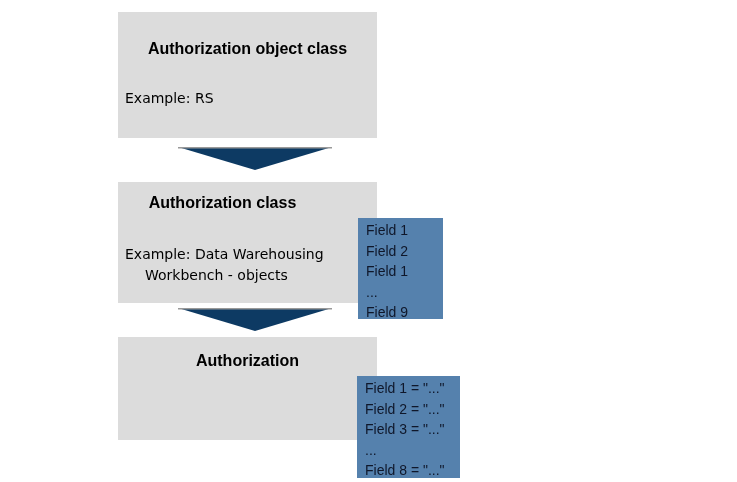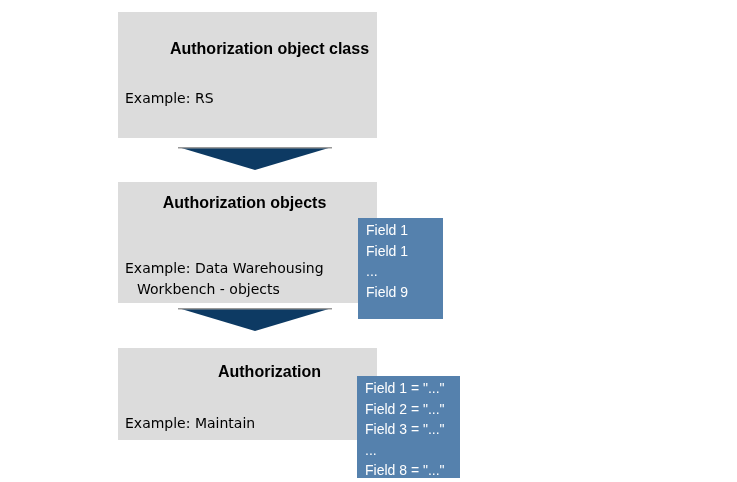--- a/index.html
+++ b/index.html
@@ -13,56 +13,55 @@
     color: #000;
   }
   .gray-box {
     position: absolute;
     left: 118px;
     width: 259px;
     background: var(--box_gray, #dcdcdc);
   }
   .box1 { top: 12px;  height: 126px; }
   .box2 { top: 182px; height: 121px; }
-  .box3 { top: 348px; height: 92px; }
+  .box3 { top: 337px; height: 103px; }
 
   .box-title {
     position: absolute;
     left: 0;
     width: 100%;
     text-align: center;
     font-weight: bold;
     font-size: 16px;
     line-height: 18px;
     white-space: nowrap;
-    margin-left: 22px;
   }
   .box1 .box-title { top: 28px; }
   .box2 .box-title { top: 12px; transform: translateX(-25px); }
   .box3 .box-title { top: 15px; }
 
   .box-example {
     position: absolute;
     left: 7px;
     right: 0;
     font-family: "DejaVu Sans", sans-serif;
     font-weight: normal;
     font-size: 14px;
     line-height: 21px;
     white-space: nowrap;
   }
   .box1 .box-example { top: 76px; }
-  .box2 .box-example { top: 76px; }
+  .box2 .box-example { top: 62px; }
   .box3 .box-example { top: 65px; }
-  .ex-indent { margin-left: 12px; }
+  .ex-indent { margin-left: 20px; }
 
   .field-box {
     position: absolute;
     background: var(--field_blue, #5581ad);
-    color: #ffffff;
+    color: #0f172a;
     font-size: 14px;
     line-height: 20.5px;
     padding: 2px 0 0 8px;
     box-sizing: border-box;
     white-space: nowrap;
   }
   .fbox1 { left: 358px; top: 218px; width: 85px;  height: 101px; }
   .fbox2 { left: 357px; top: 376px; width: 103px; height: 102px; }
 
   .arrow {
@@ -88,43 +87,43 @@
       <div>Example: RS</div>
     </div>
   </div>
 
   <svg class="arrow arrow1" viewBox="0 0 154 23" preserveAspectRatio="none">
     <polygon points="0,0 154,0 77,23"></polygon>
     <line x1="0" y1="0.75" x2="154" y2="0.75"></line>
   </svg>
 
   <div class="gray-box box2">
-    <div class="box-title">Authorization objects</div>
+    <div class="box-title">Authorization class</div>
     <div class="box-example">
       <div>Example: Data Warehousing</div>
       <div class="ex-indent">Workbench - objects</div>
     </div>
   </div>
 
   <div class="field-box fbox1">
     <div>Field 1</div>
+    <div>Field 2</div>
     <div>Field 1</div>
     <div>...</div>
     <div>Field 9</div>
   </div>
 
   <svg class="arrow arrow2" viewBox="0 0 154 23" preserveAspectRatio="none">
     <polygon points="0,0 154,0 77,23"></polygon>
     <line x1="0" y1="0.75" x2="154" y2="0.75"></line>
   </svg>
 
   <div class="gray-box box3">
     <div class="box-title">Authorization</div>
     <div class="box-example">
-      <div>Example: Maintain</div>
     </div>
   </div>
 
   <div class="field-box fbox2">
     <div>Field 1 = "..."</div>
     <div>Field 2 = "..."</div>
     <div>Field 3 = "..."</div>
     <div>...</div>
     <div>Field 8 = "..."</div>
   </div>

